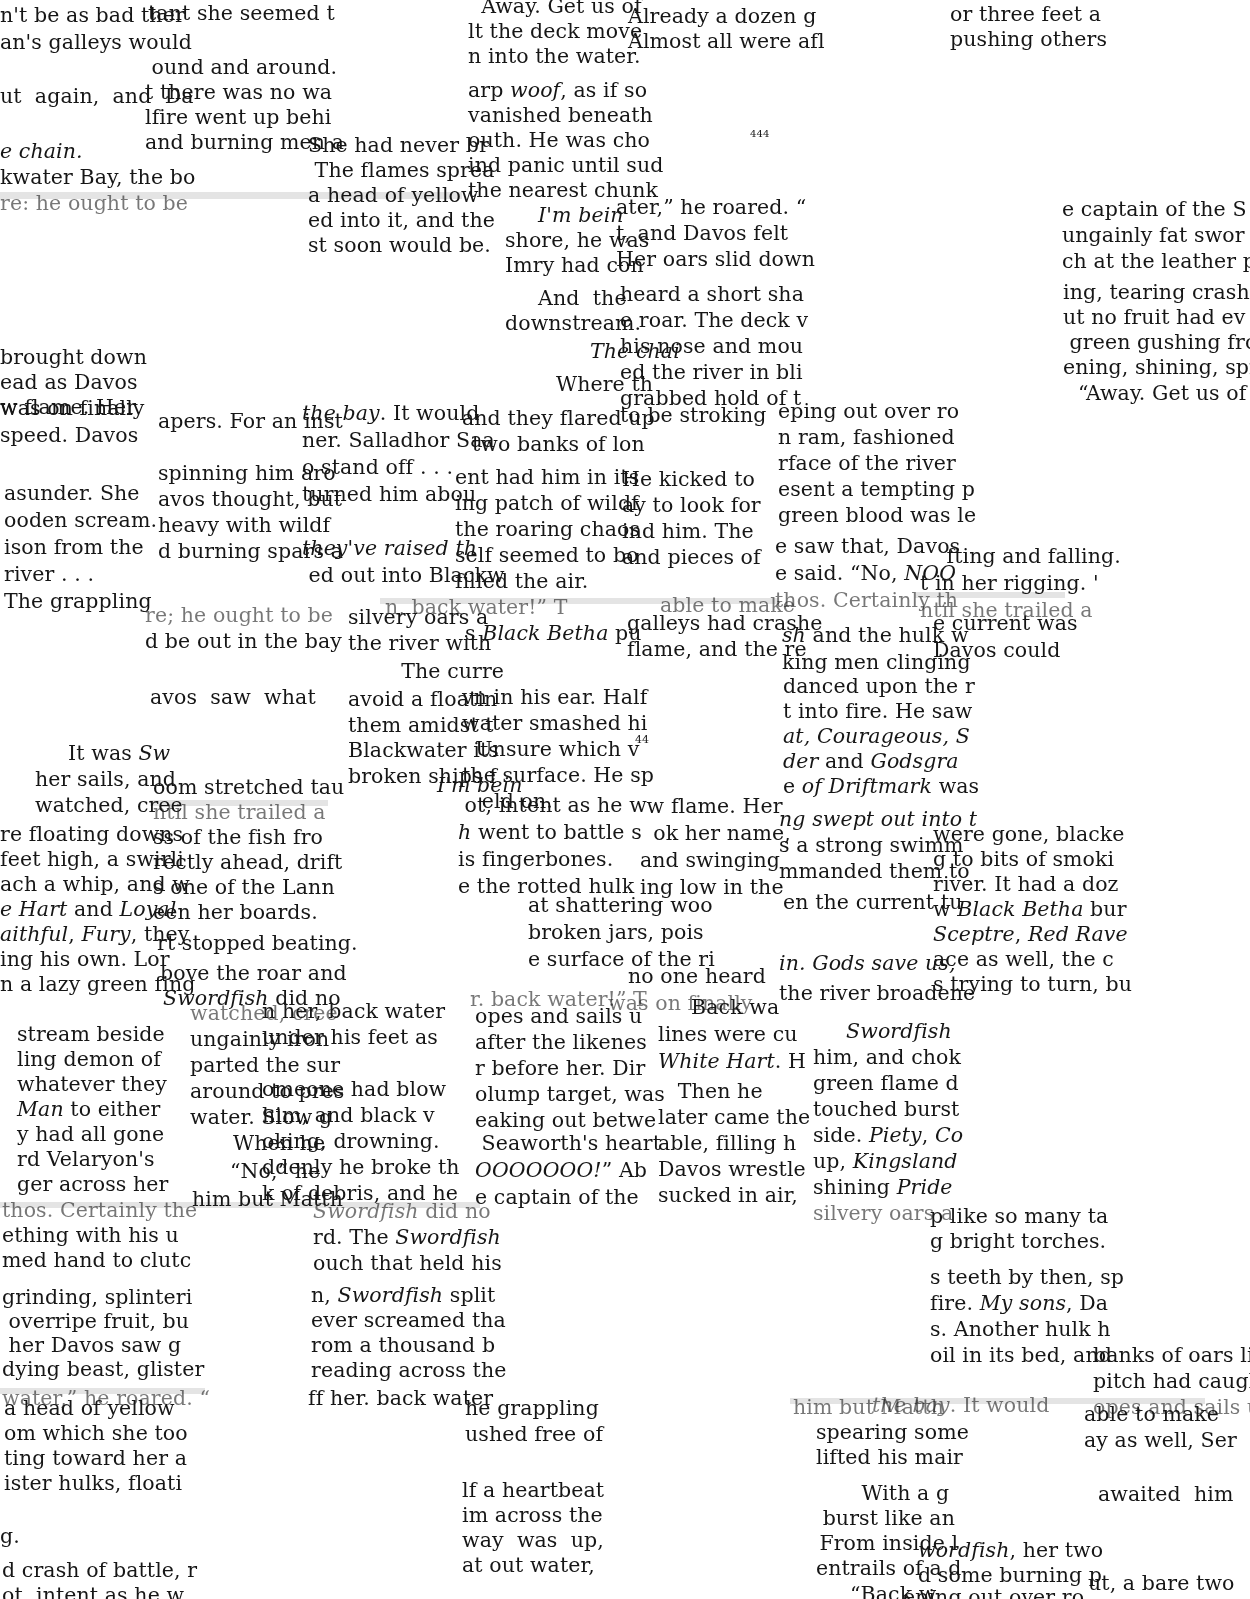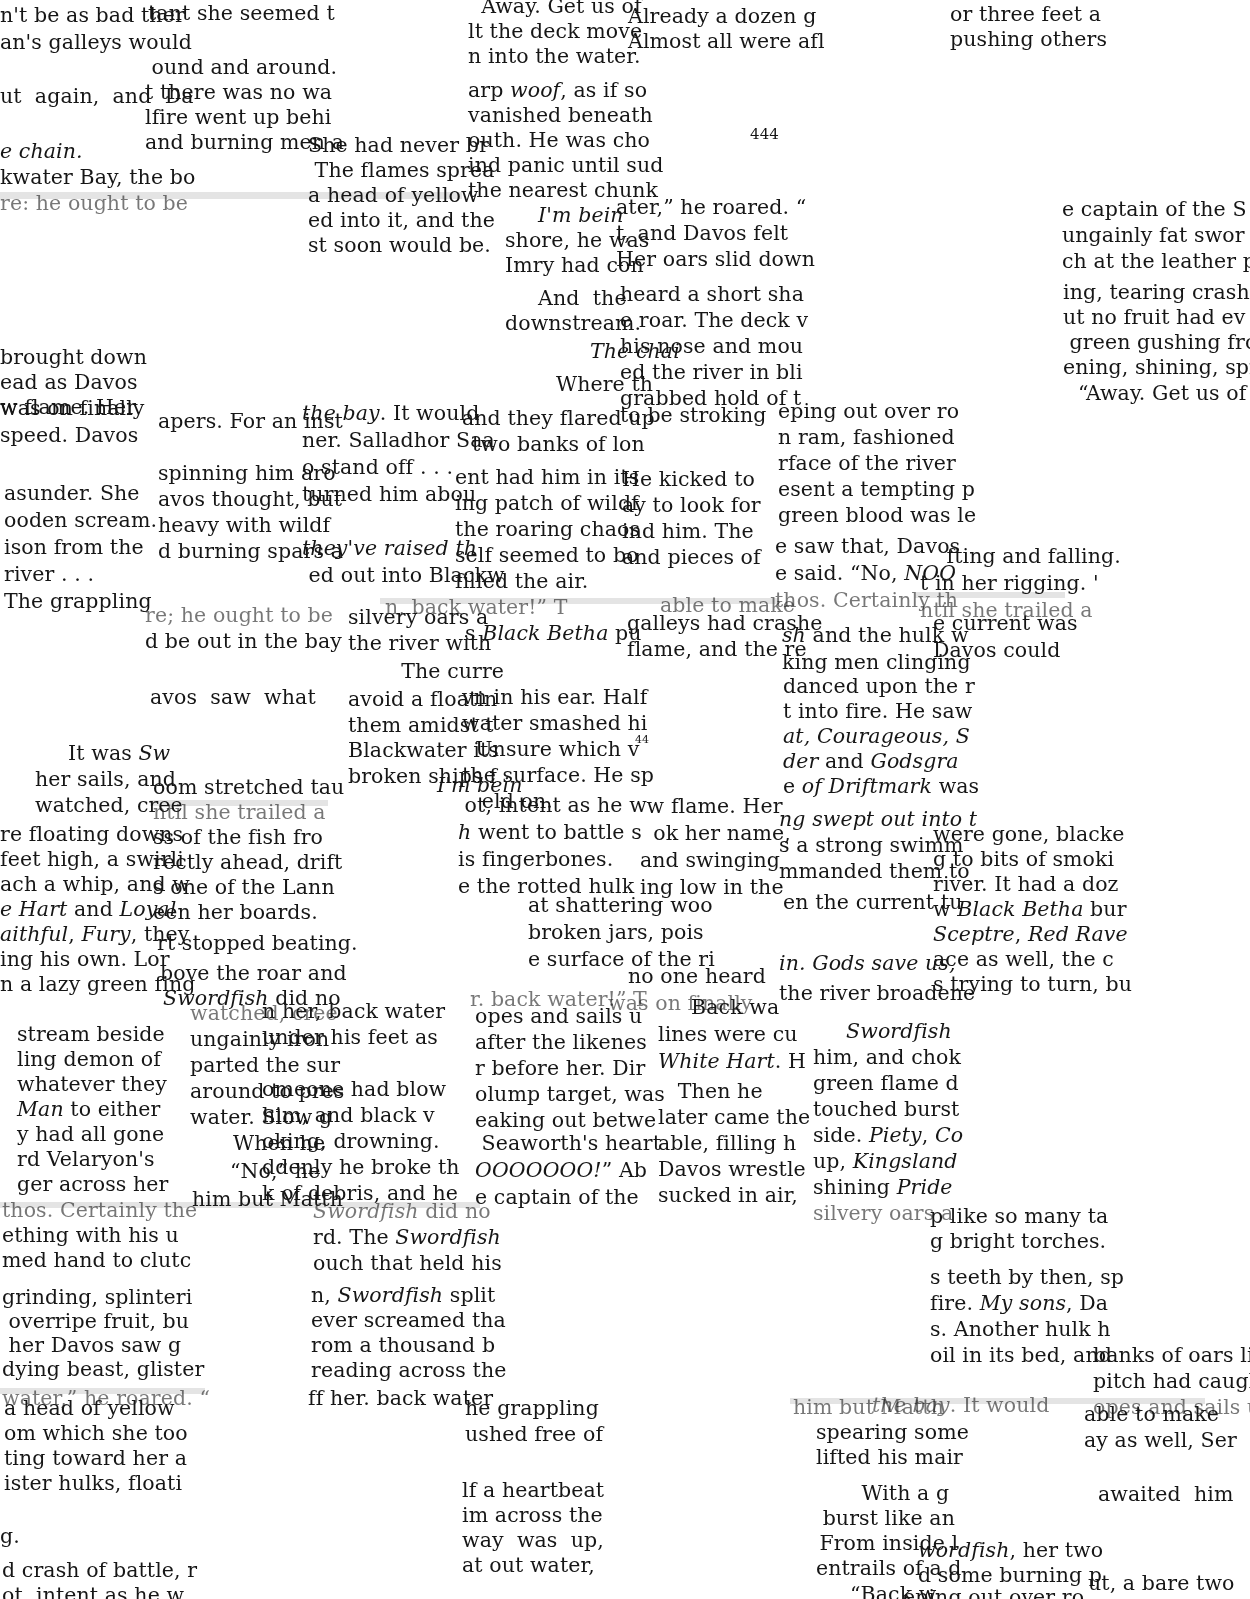--- a/index.html
+++ b/index.html
@@ -41,21 +41,21 @@
       <div class="frag" style="left: 148px; top: 0px; line-height: 26px;"><div class="line">tant she seemed t</div></div>
       <div class="frag" style="left: 0px; top: 83px; line-height: 26px;"><div class="line">ut  again,  and  Da</div></div>
       <div class="frag" style="left: 145px; top: 55px; line-height: 25px;"><div class="line"> ound and around.</div><div class="line">t there was no wa</div><div class="line">lfire went up behi</div><div class="line">and burning men a</div></div>
       <div class="frag" style="left: 0px; top: 138px; line-height: 26px;"><div class="line"><em>e chain.</em></div></div>
       <div class="frag" style="left: 0px; top: 164px; line-height: 26px;"><div class="line">kwater Bay, the bo</div><div class="line dim">re: he ought to be</div></div>
       <div class="frag" style="left: 308px; top: 133px; line-height: 25px;"><div class="line">She had never br</div><div class="line"> The flames sprea</div><div class="line">a head of yellow</div><div class="line">ed into it, and the</div><div class="line">st soon would be. </div></div>
       <div class="frag" style="left: 468px; top: -6px; line-height: 25px;"><div class="line">  Away. Get us of</div><div class="line">lt the deck move</div><div class="line">n into the water.</div></div>
       <div class="frag" style="left: 468px; top: 78px; line-height: 25px;"><div class="line">arp <em>woof</em>, as if so</div><div class="line">vanished beneath</div><div class="line">outh. He was cho</div><div class="line">ind panic until sud</div><div class="line">the nearest chunk</div></div>
       <div class="frag" style="left: 628px; top: 4px; line-height: 25px;"><div class="line">Already a dozen g</div><div class="line">Almost all were afl</div></div>
       <div class="frag" style="left: 950px; top: 2px; line-height: 25px;"><div class="line">or three feet a</div><div class="line">pushing others</div></div>
-      <div class="frag" style="left: 750px; top: 121px; line-height: 26px; font-size: 15px;"><div class="line">444</div></div>
+      <div class="frag" style="left: 750px; top: 121px; line-height: 26px; font-size: 10px;"><div class="line">444</div></div>
       <div class="frag" style="left: 1062px; top: 196px; line-height: 26px;"><div class="line">e captain of the S</div><div class="line">ungainly fat swor</div><div class="line">ch at the leather p</div></div>
       <div class="frag" style="left: 1063px; top: 280px; line-height: 25px;"><div class="line">ing, tearing crash</div><div class="line">ut no fruit had ev</div><div class="line"> green gushing fro</div><div class="line">ening, shining, spr</div></div>
       <div class="frag" style="left: 1078px; top: 380px; line-height: 26px;"><div class="line">“Away. Get us of</div></div>
       <div class="frag" style="left: 0px; top: 345px; line-height: 25px;"><div class="line">brought down</div><div class="line">ead as Davos</div><div class="line">w flame. Her</div></div>
       <div class="frag" style="left: 0px; top: 395px; line-height: 27px;"><div class="line">was on finally</div><div class="line">speed. Davos</div></div>
       <div class="frag" style="left: 4px; top: 480px; line-height: 27px;"><div class="line">asunder. She</div><div class="line">ooden scream.</div><div class="line">ison from the</div><div class="line">river . . .</div><div class="line">The grappling</div></div>
       <div class="frag" style="left: 158px; top: 408px; line-height: 26px;"><div class="line">apers. For an inst</div><div class="line">&nbsp;</div><div class="line">spinning him aro</div><div class="line">avos thought, but</div><div class="line">heavy with wildf</div><div class="line">d burning spars a</div></div>
       <div class="frag" style="left: 302px; top: 400px; line-height: 27px;"><div class="line"><em>the bay</em>. It would</div><div class="line">ner. Salladhor Saa</div><div class="line">o stand off . . .</div><div class="line">turned him abou</div><div class="line">&nbsp;</div><div class="line"><em>they've raised th</em></div><div class="line"> ed out into Blackw</div></div>
       <div class="frag" style="left: 462px; top: 405px; line-height: 26px; text-align: center;"><div class="line">and they flared up</div><div class="line">two banks of lon</div></div>
       <div class="frag" style="left: 455px; top: 464px; line-height: 26px;"><div class="line">ent had him in its</div><div class="line">ing patch of wildf</div><div class="line">the roaring chaos</div><div class="line">self seemed to bo</div><div class="line">filled the air.</div></div>

